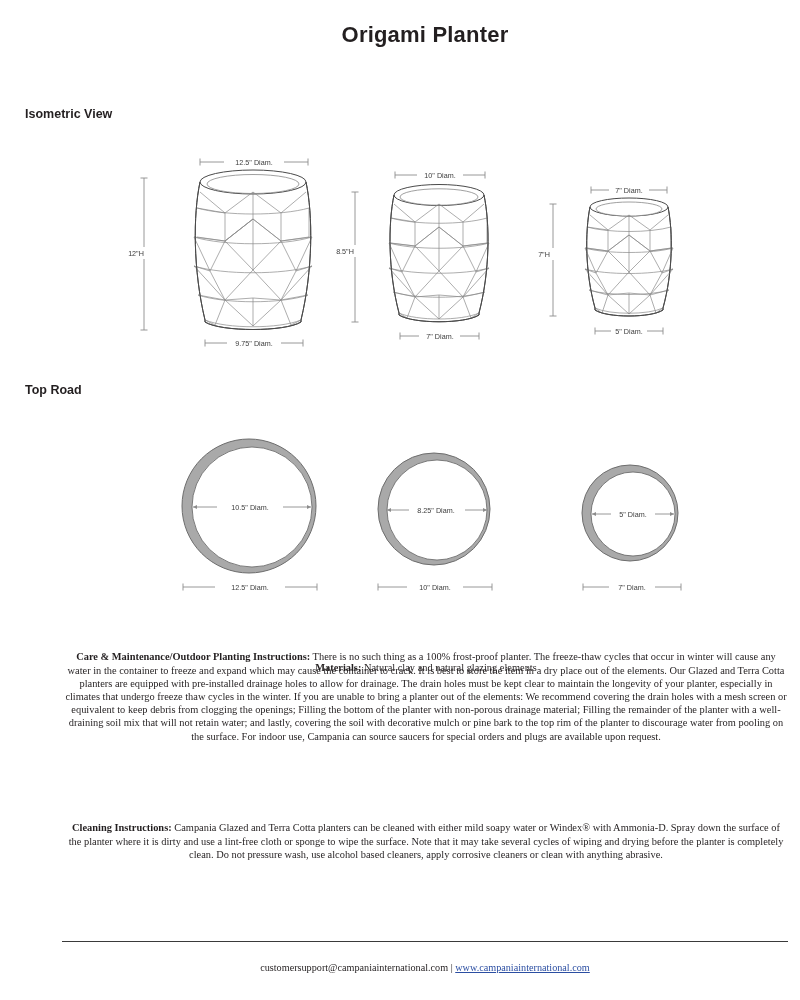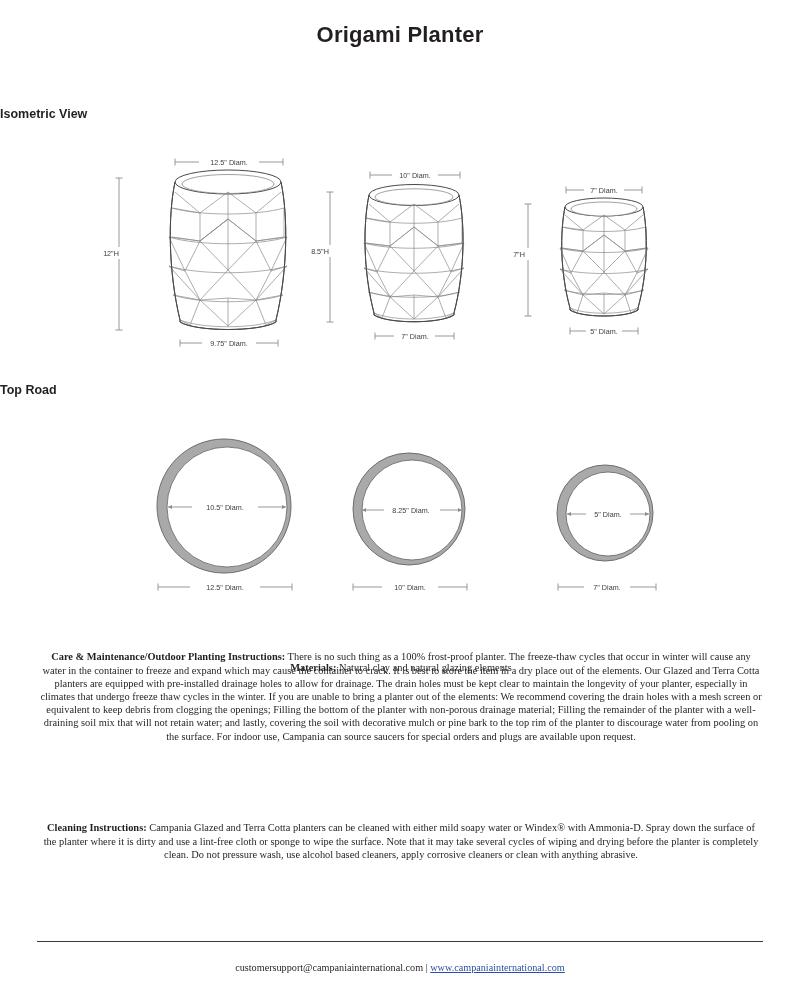--- a/index.html
+++ b/index.html
@@ -12,20 +12,21 @@
     height: 1000px;
     position: relative;
     font-family: "Liberation Serif", serif;
     color: #231f20;
     overflow: hidden;
   }
 
   .page {
     position: absolute;
     inset: 0;
+    margin-left: 25px;
   }
 
   
   .doc-title {
     position: absolute;
     top: 22px;
     left: 0;
     width: 800px;
     text-align: center;
     font-family: "Liberation Sans", sans-serif;

